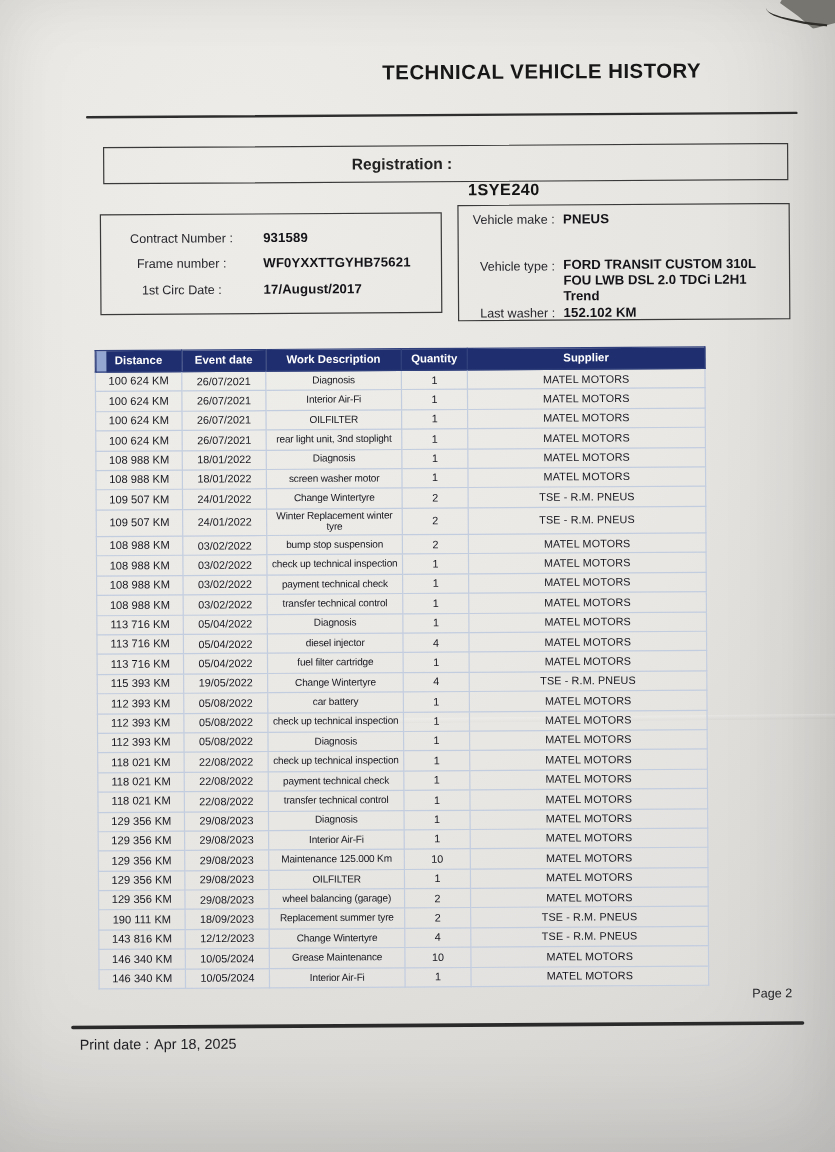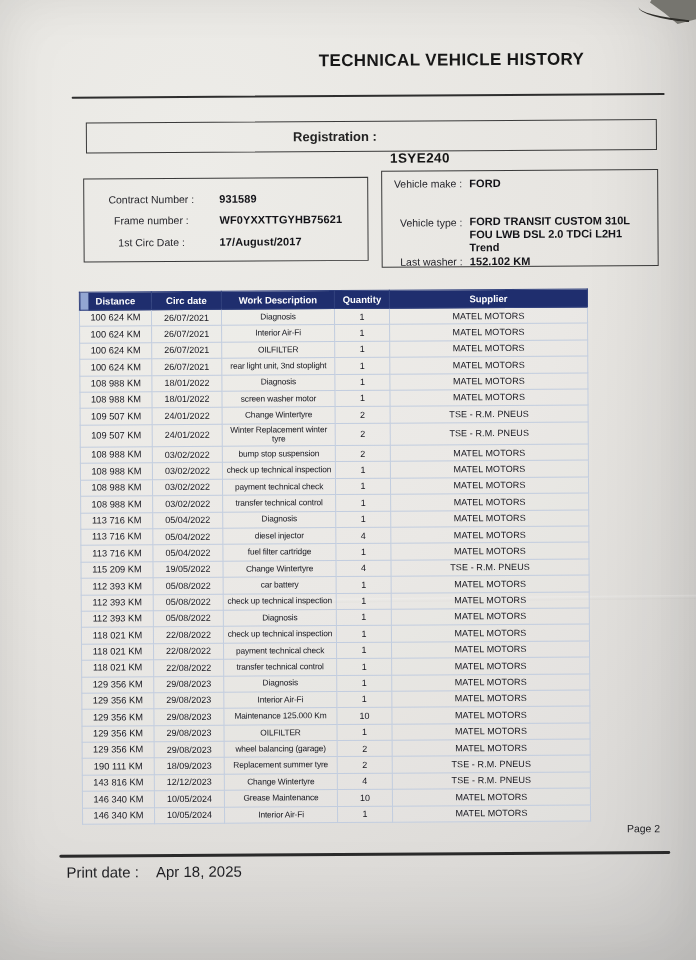--- a/index.html
+++ b/index.html
@@ -56,22 +56,22 @@
     height:18px; border:1px solid #30407d; text-align:center; padding:1px 2px; }
   .history-table th:first-child { background:linear-gradient(90deg, #93a6d2 0, #93a6d2 8px, #1f2e6e 8px); }
   .history-table td { font-size:9px; color:#17171f; text-align:center; height:16.4px;
     padding:1px 2px; border:1px solid #c2cddf; line-height:1.15; background:rgba(255,255,255,0.14); }
   .history-table td.c0 { font-size:9.3px; }
   .history-table td.c2 { font-size:8.4px; letter-spacing:-0.15px; }
   .history-table td.c4 { font-size:9px; letter-spacing:0.1px; }
 
   .rule-bottom { position:absolute; top:853px; left:57px; width:611px; height:2.5px;
     background:#2a2a2a; border-radius:2px; }
-  .print-date { position:absolute; top:862px; left:64px; display:flex; gap:17px;
-    font-size:15px; color:#1e1e22; }
+  .print-date { position:absolute; top:862px; left:64px; display:flex; gap:4px;
+    font-size:12px; color:#1e1e22; }
   .page-number { position:absolute; top:824px; left:558px; width:100px; text-align:right;
     font-size:10.5px; color:#1e1e22; }
 </style>
 </head>
 <body>
 
 <div class="sheet">
   <div class="crease"></div>
   <div class="corner-blob"></div>
   <div class="corner-line"></div>
@@ -97,21 +97,21 @@
       </div>
       <div class="kv-row">
         <span class="kv-label">1st Circ Date :</span>
         <span class="kv-value">17/August/2017</span>
       </div>
     </div>
 
     <div class="info-box vehicle-box">
       <div class="kv-row">
         <span class="kv-label">Vehicle make :</span>
-        <span class="kv-value">FORD</span>
+        <span class="kv-value">PNEUS</span>
       </div>
       <div class="kv-row center">
         <span class="kv-label">Vehicle type :</span>
         <span class="type-lines">
           <span>FORD TRANSIT CUSTOM 310L</span><br>
           <span>FOU LWB DSL 2.0 TDCi L2H1</span><br>
           <span>Trend</span>
         </span>
       </div>
       <div class="kv-row">
@@ -124,21 +124,21 @@
       <colgroup>
         <col class="c0">
           <col class="c1">
           <col class="c2">
           <col class="c3">
           <col class="c4">
       </colgroup>
       <thead>
         <tr>
             <th class="c0">Distance</th>
-            <th class="c1">Circ date</th>
+            <th class="c1">Event date</th>
             <th class="c2">Work Description</th>
             <th class="c3">Quantity</th>
             <th class="c4">Supplier</th>
           </tr>
       </thead>
       <tbody>
           <tr>
             <td class="c0">100 624 KM</td>
             <td class="c1">26/07/2021</td>
             <td class="c2">Diagnosis</td>
@@ -237,21 +237,21 @@
             <td class="c4">MATEL MOTORS</td>
           </tr>
           <tr>
             <td class="c0">113 716 KM</td>
             <td class="c1">05/04/2022</td>
             <td class="c2">fuel filter cartridge</td>
             <td class="c3">1</td>
             <td class="c4">MATEL MOTORS</td>
           </tr>
           <tr>
-            <td class="c0">115 209 KM</td>
+            <td class="c0">115 393 KM</td>
             <td class="c1">19/05/2022</td>
             <td class="c2">Change Wintertyre</td>
             <td class="c3">4</td>
             <td class="c4">TSE - R.M. PNEUS</td>
           </tr>
           <tr>
             <td class="c0">112 393 KM</td>
             <td class="c1">05/08/2022</td>
             <td class="c2">car battery</td>
             <td class="c3">1</td>

